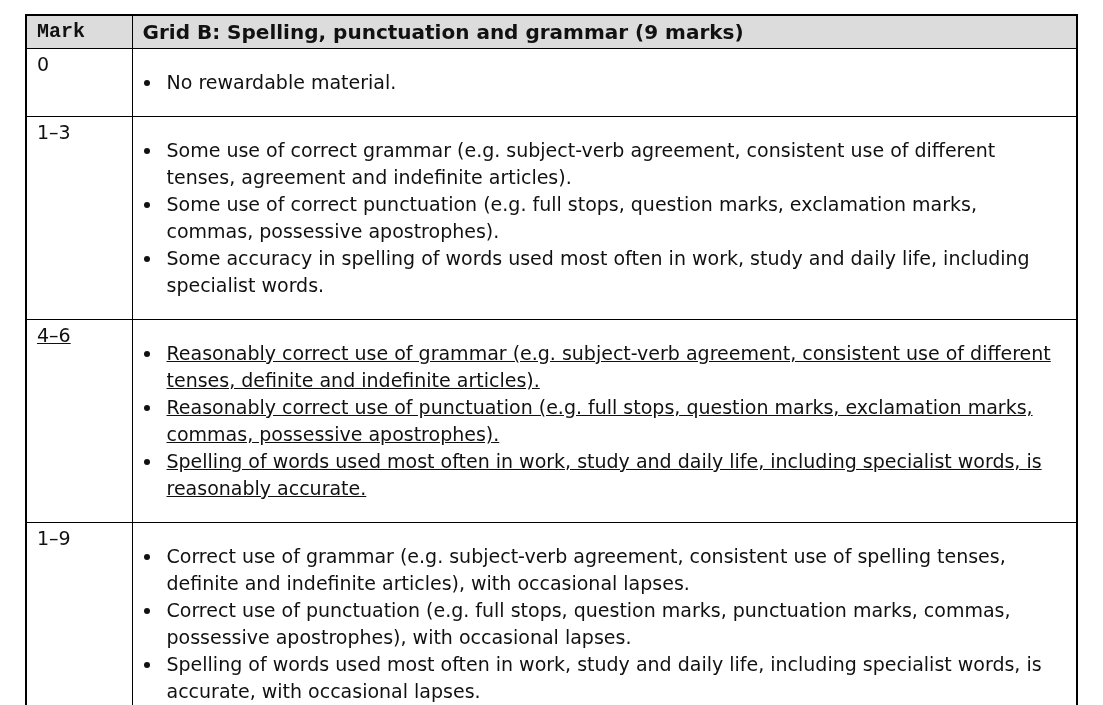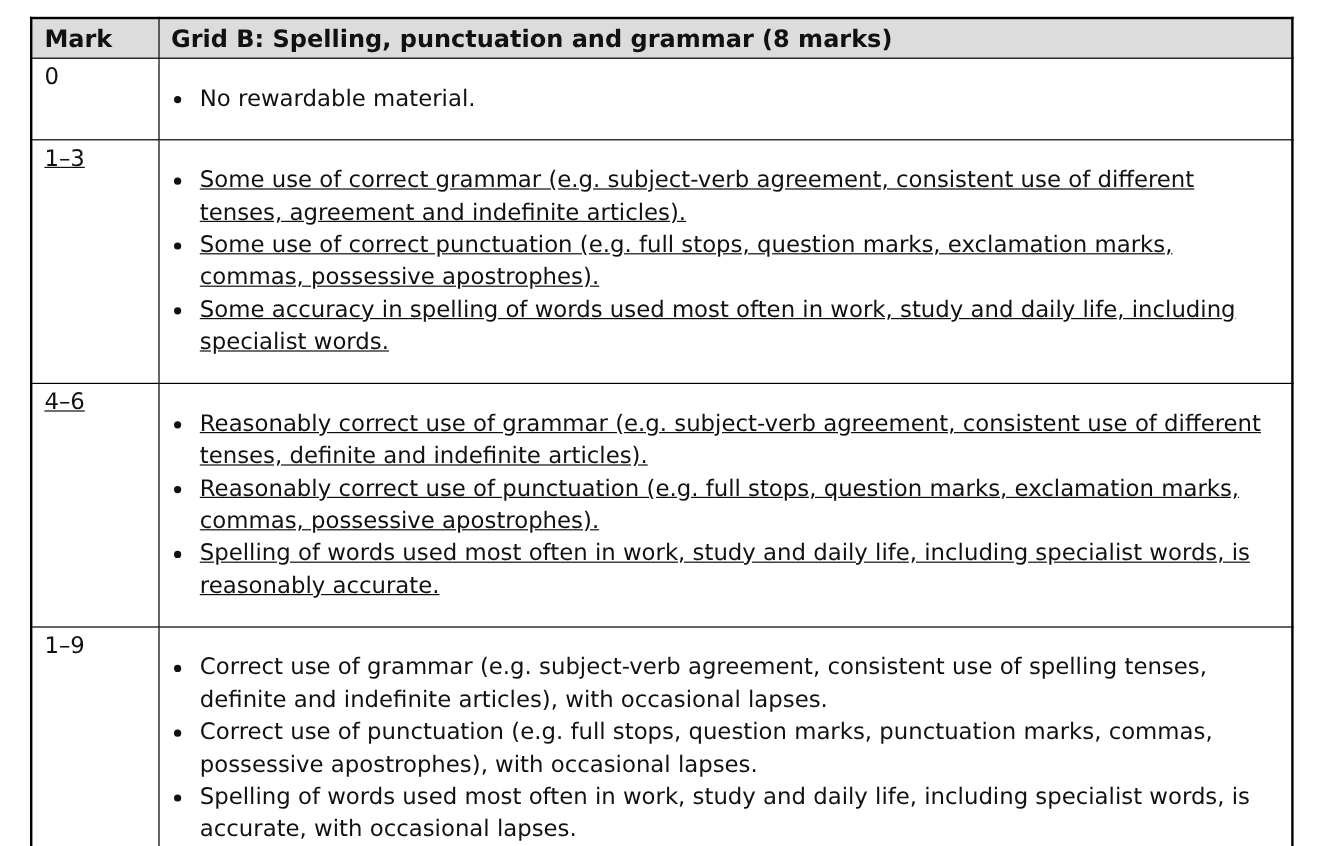--- a/index.html
+++ b/index.html
@@ -22,21 +22,21 @@
     table-layout: fixed;
     border: 2px solid #000000;
     font-size: 19px;
   }
   table.markgrid th,
   table.markgrid td {
     border: 1px solid #000000;
     vertical-align: top;
     box-sizing: border-box;
   }
-  th.mark-col { width: 106px; }
+  th.mark-col { width: 106px; font-family: Liberation Mono, monospace; }
   thead th {
     background: #dcdcdc;
     border-bottom: 2px solid #000000;
     text-align: left;
     font-weight: bold;
     font-size: 20px;
     padding: 4px 8px 4px 10px;
     height: 33px;
   }
   td.mark-cell {
@@ -52,33 +52,33 @@
     padding: 0 0 0 24px;
     list-style-type: disc;
   }
   td.crit-cell li {
     margin: 0;
     padding: 0 0 0 4px;
     line-height: 27px;
     max-width: 890px;
   }
   tr.row-0 { height: 45px; }
-  tr.row-1 { height: 193px; text-decoration: underline; }
+  tr.row-1 { height: 193px; }
   tr.row-2 { height: 197px; text-decoration: underline; }
   tr.row-3 { height: 197px; }
 </style>
 </head>
 <body>
 
 <div class="page">
   <table class="markgrid">
     <thead>
       <tr>
         <th class="mark-col">Mark</th>
-        <th>Grid B: Spelling, punctuation and grammar (8 marks)</th>
+        <th>Grid B: Spelling, punctuation and grammar (9 marks)</th>
       </tr>
     </thead>
     <tbody>
       <tr class="row-0">
         <td class="mark-cell">0</td>
         <td class="crit-cell">
           <ul>
             <li>No rewardable material.</li>
           </ul>
         </td>

